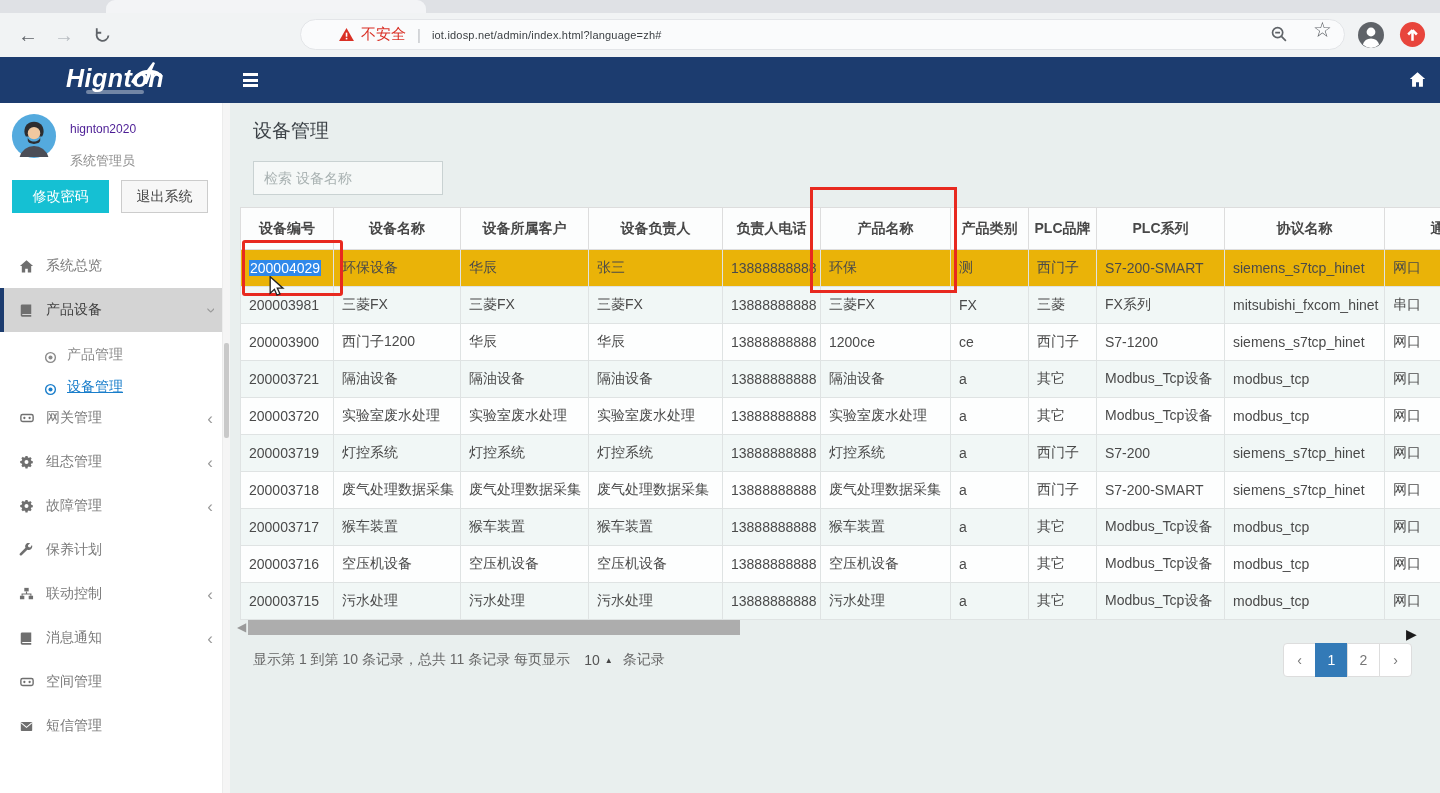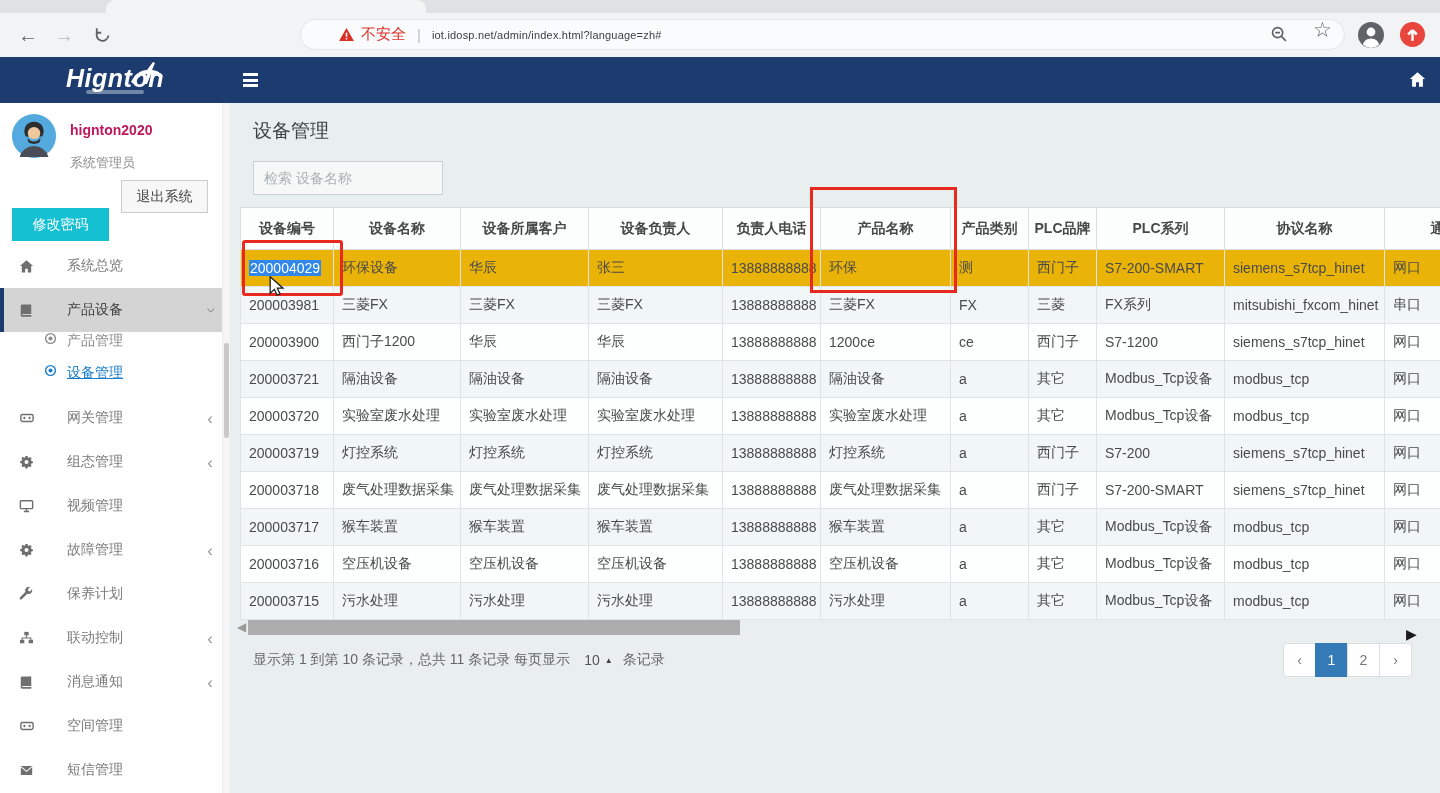--- a/index.html
+++ b/index.html
@@ -27,34 +27,34 @@
   .logo-sub{width:58px;height:4px;margin:-3px auto 0;background:rgba(255,255,255,.38);border-radius:2px;}
   .hamb{position:absolute;left:243px;top:16px;width:15px;cursor:pointer;}
   .hamb div{height:3px;background:#fff;margin-bottom:2.6px;}
   .homebtn{position:absolute;right:14px;top:14px;cursor:pointer;color:#fff;}
   
   .sidebar{position:absolute;top:103px;left:0;width:230px;height:690px;background:#fff;}
   .sbtrack{position:absolute;right:0;top:0;width:7px;height:690px;background:#f5f5f5;border-left:1px solid #ececec;}
   .sbthumb{position:absolute;right:1px;top:240px;width:5px;height:95px;background:#c9c9c9;border-radius:2px;}
   .userrow{position:absolute;top:10px;left:11px;display:flex;}
   .utxt{margin-left:13px;}
-  .uname{font-weight:bold;font-size:14px;color:#be185d;margin-top:9px;}
+  .uname{font-weight:normal;font-size:12px;color:#4c1d95;margin-top:9px;}
   .urole{color:#8d8d8d;font-size:13px;margin-top:16px;}
   .btn-teal{position:absolute;left:12px;top:77px;width:97px;height:33px;background:#15c0d3;color:#fff;
-    font-size:14px;border:none;cursor:pointer;font-family:inherit;margin-top:28px;}
+    font-size:14px;border:none;cursor:pointer;font-family:inherit;}
   .btn-logout{position:absolute;left:121px;top:77px;width:87px;height:33px;background:#f7f7f7;border:1px solid #ccc;
     color:#444;font-size:14px;cursor:pointer;font-family:inherit;}
   .menu{position:absolute;top:141px;left:0;width:230px;}
   .menu-item{height:44px;display:flex;align-items:center;padding-left:19px;color:#7b7b7b;font-size:14px;
-    position:relative;cursor:pointer;gap:21px;}
+    position:relative;cursor:pointer;}
   .menu-item .mi-icon{width:27px;color:#6f6f6f;display:inline-flex;}
   .menu-item.active{background:#d4d4d4;border-left:4px solid #1c3c6f;padding-left:15px;color:#3f3f3f;}
   .mi-chev{position:absolute;right:17px;color:#9a9a9a;font-size:17px;line-height:1;}
   .chev-down{transform:rotate(-90deg);}
-  .submenu-item{height:32px;display:flex;align-items:flex-start;padding-left:44px;color:#8a8a8a;font-size:14px;cursor:pointer;}
+  .submenu-item{height:32px;display:flex;align-items:flex-end;padding-left:44px;color:#8a8a8a;font-size:14px;cursor:pointer;}
   .submenu-item .sub-icon{width:23px;display:inline-flex;color:#8a8a8a;}
   .submenu-item.active{color:#1a7ecb;}
   .submenu-item.active .sub-icon{color:#1a7ecb;}
   .submenu-item.active .sub-label{text-decoration:underline;}
   
   .main{position:absolute;left:230px;top:103px;width:1210px;height:690px;background:#e9efee;overflow:hidden;}
   .page-title{position:absolute;left:23px;top:15px;font-size:19px;color:#3c4247;}
   .search{position:absolute;left:23px;top:58px;width:168px;height:32px;border:1px solid #c9d2d2;
     background:rgba(255,255,255,.55);padding:0 10px;font-size:14px;color:#333;font-family:inherit;box-sizing:content-box;}
   .search::placeholder{color:#a9b2b2;}
@@ -235,29 +235,20 @@
             <svg viewBox="0 0 16 16" width="15" height="14">
               <path fill="currentColor" fill-rule="evenodd" d="M6.8 1h2.4l.3 1.7 1.3.6 1.4-1 1.7 1.7-1 1.4.6 1.3 1.7.3v2.4l-1.7.3-.6 1.3 1 1.4-1.7 1.7-1.4-1-1.3.6-.3 1.7H6.8l-.3-1.7-1.3-.6-1.4 1-1.7-1.7 1-1.4-.6-1.3L.8 9.2V6.8l1.7-.3.6-1.3-1-1.4 1.7-1.7 1.4 1 1.3-.6zM8 5.7a2.3 2.3 0 100 4.6 2.3 2.3 0 000-4.6z"></path>
             </svg>
           </span>
           <span class="mi-label">组态管理</span>
           <span class="mi-chev ">‹</span>
         </div>
         <div class="menu-item">
           <span class="mi-icon">
             <svg viewBox="0 0 16 16" width="15" height="14">
-              <rect x="1" y="2" width="14" height="9" rx="1" fill="none" stroke="currentColor" stroke-width="1.6"></rect>
-              <path d="M5 14.2h6M8 11v3" stroke="currentColor" stroke-width="1.6"></path>
-            </svg>
-          </span>
-          <span class="mi-label">视频管理</span>
-        </div>
-        <div class="menu-item">
-          <span class="mi-icon">
-            <svg viewBox="0 0 16 16" width="15" height="14">
               <path fill="currentColor" fill-rule="evenodd" d="M6.8 1h2.4l.3 1.7 1.3.6 1.4-1 1.7 1.7-1 1.4.6 1.3 1.7.3v2.4l-1.7.3-.6 1.3 1 1.4-1.7 1.7-1.4-1-1.3.6-.3 1.7H6.8l-.3-1.7-1.3-.6-1.4 1-1.7-1.7 1-1.4-.6-1.3L.8 9.2V6.8l1.7-.3.6-1.3-1-1.4 1.7-1.7 1.4 1 1.3-.6zM8 5.7a2.3 2.3 0 100 4.6 2.3 2.3 0 000-4.6z"></path>
             </svg>
           </span>
           <span class="mi-label">故障管理</span>
           <span class="mi-chev ">‹</span>
         </div>
         <div class="menu-item">
           <span class="mi-icon">
             <svg viewBox="0 0 16 16" width="14" height="14">
               <path fill="currentColor" d="M14.8 2.4a4 4 0 01-5.3 5.2L3.1 14a1.5 1.5 0 01-2.1-2.1l6.4-6.4a4 4 0 015.2-5.3L10.2 2.6l.5 2.1 2.1.5z"></path>

